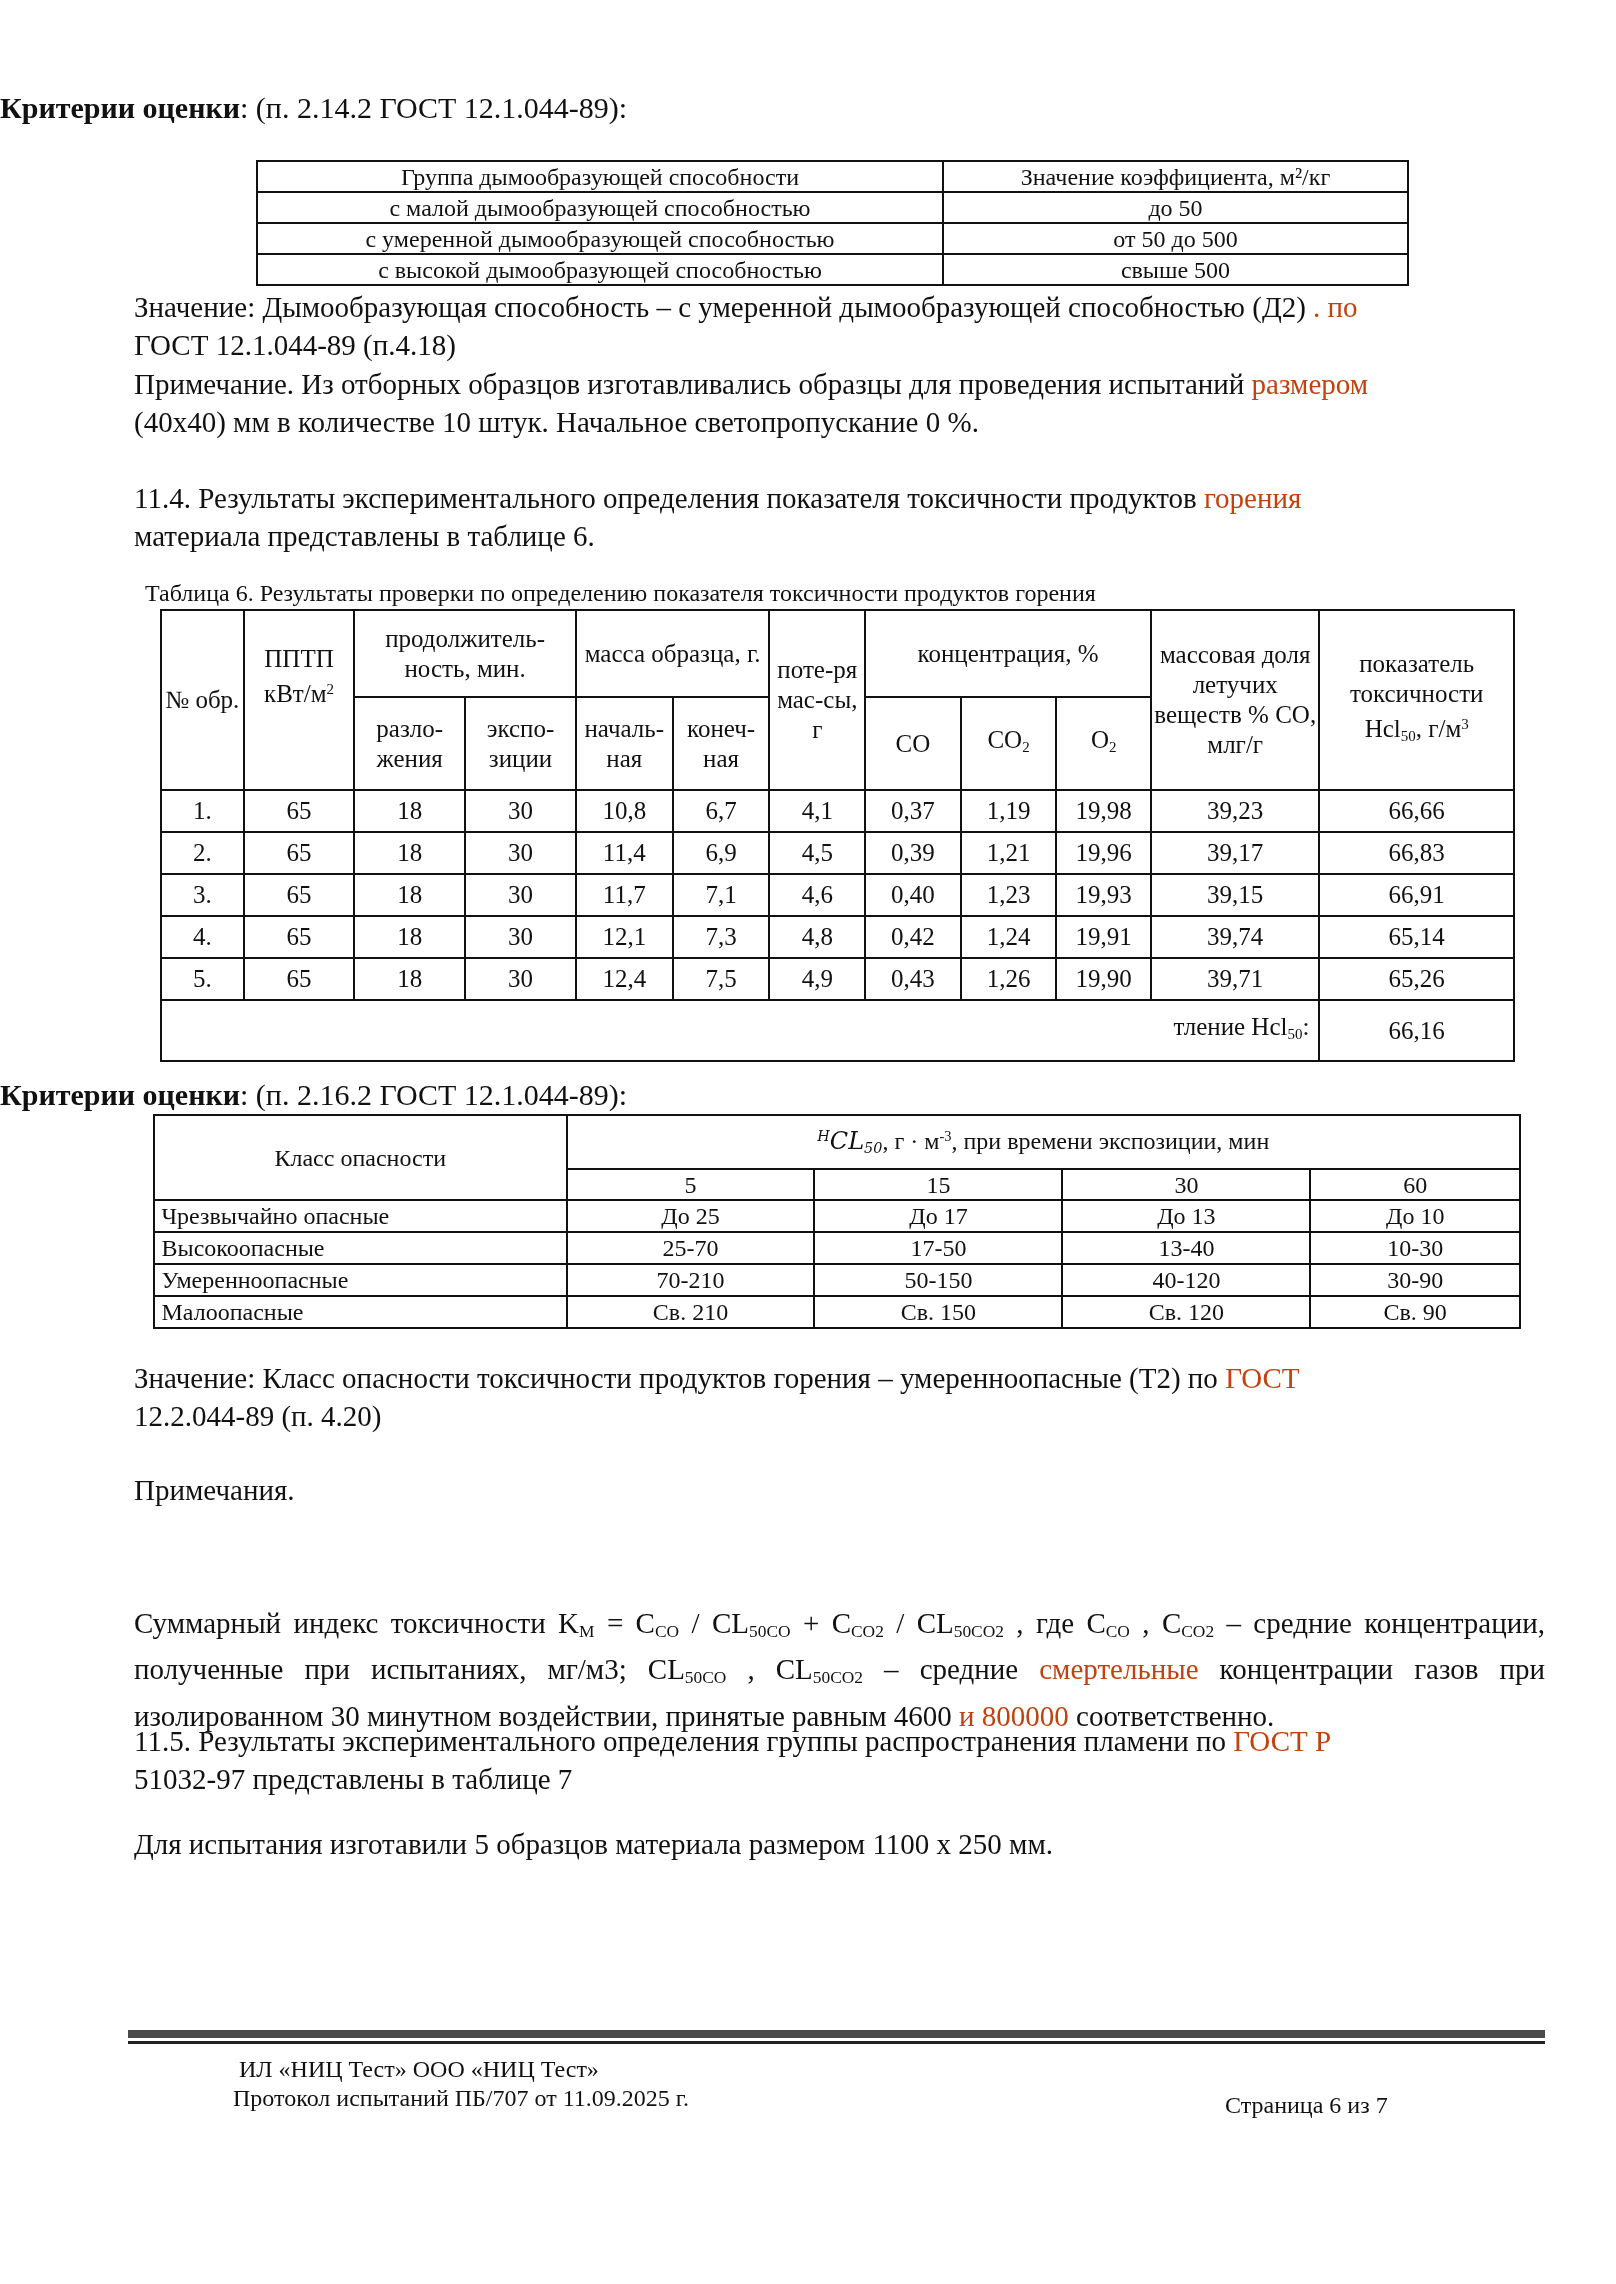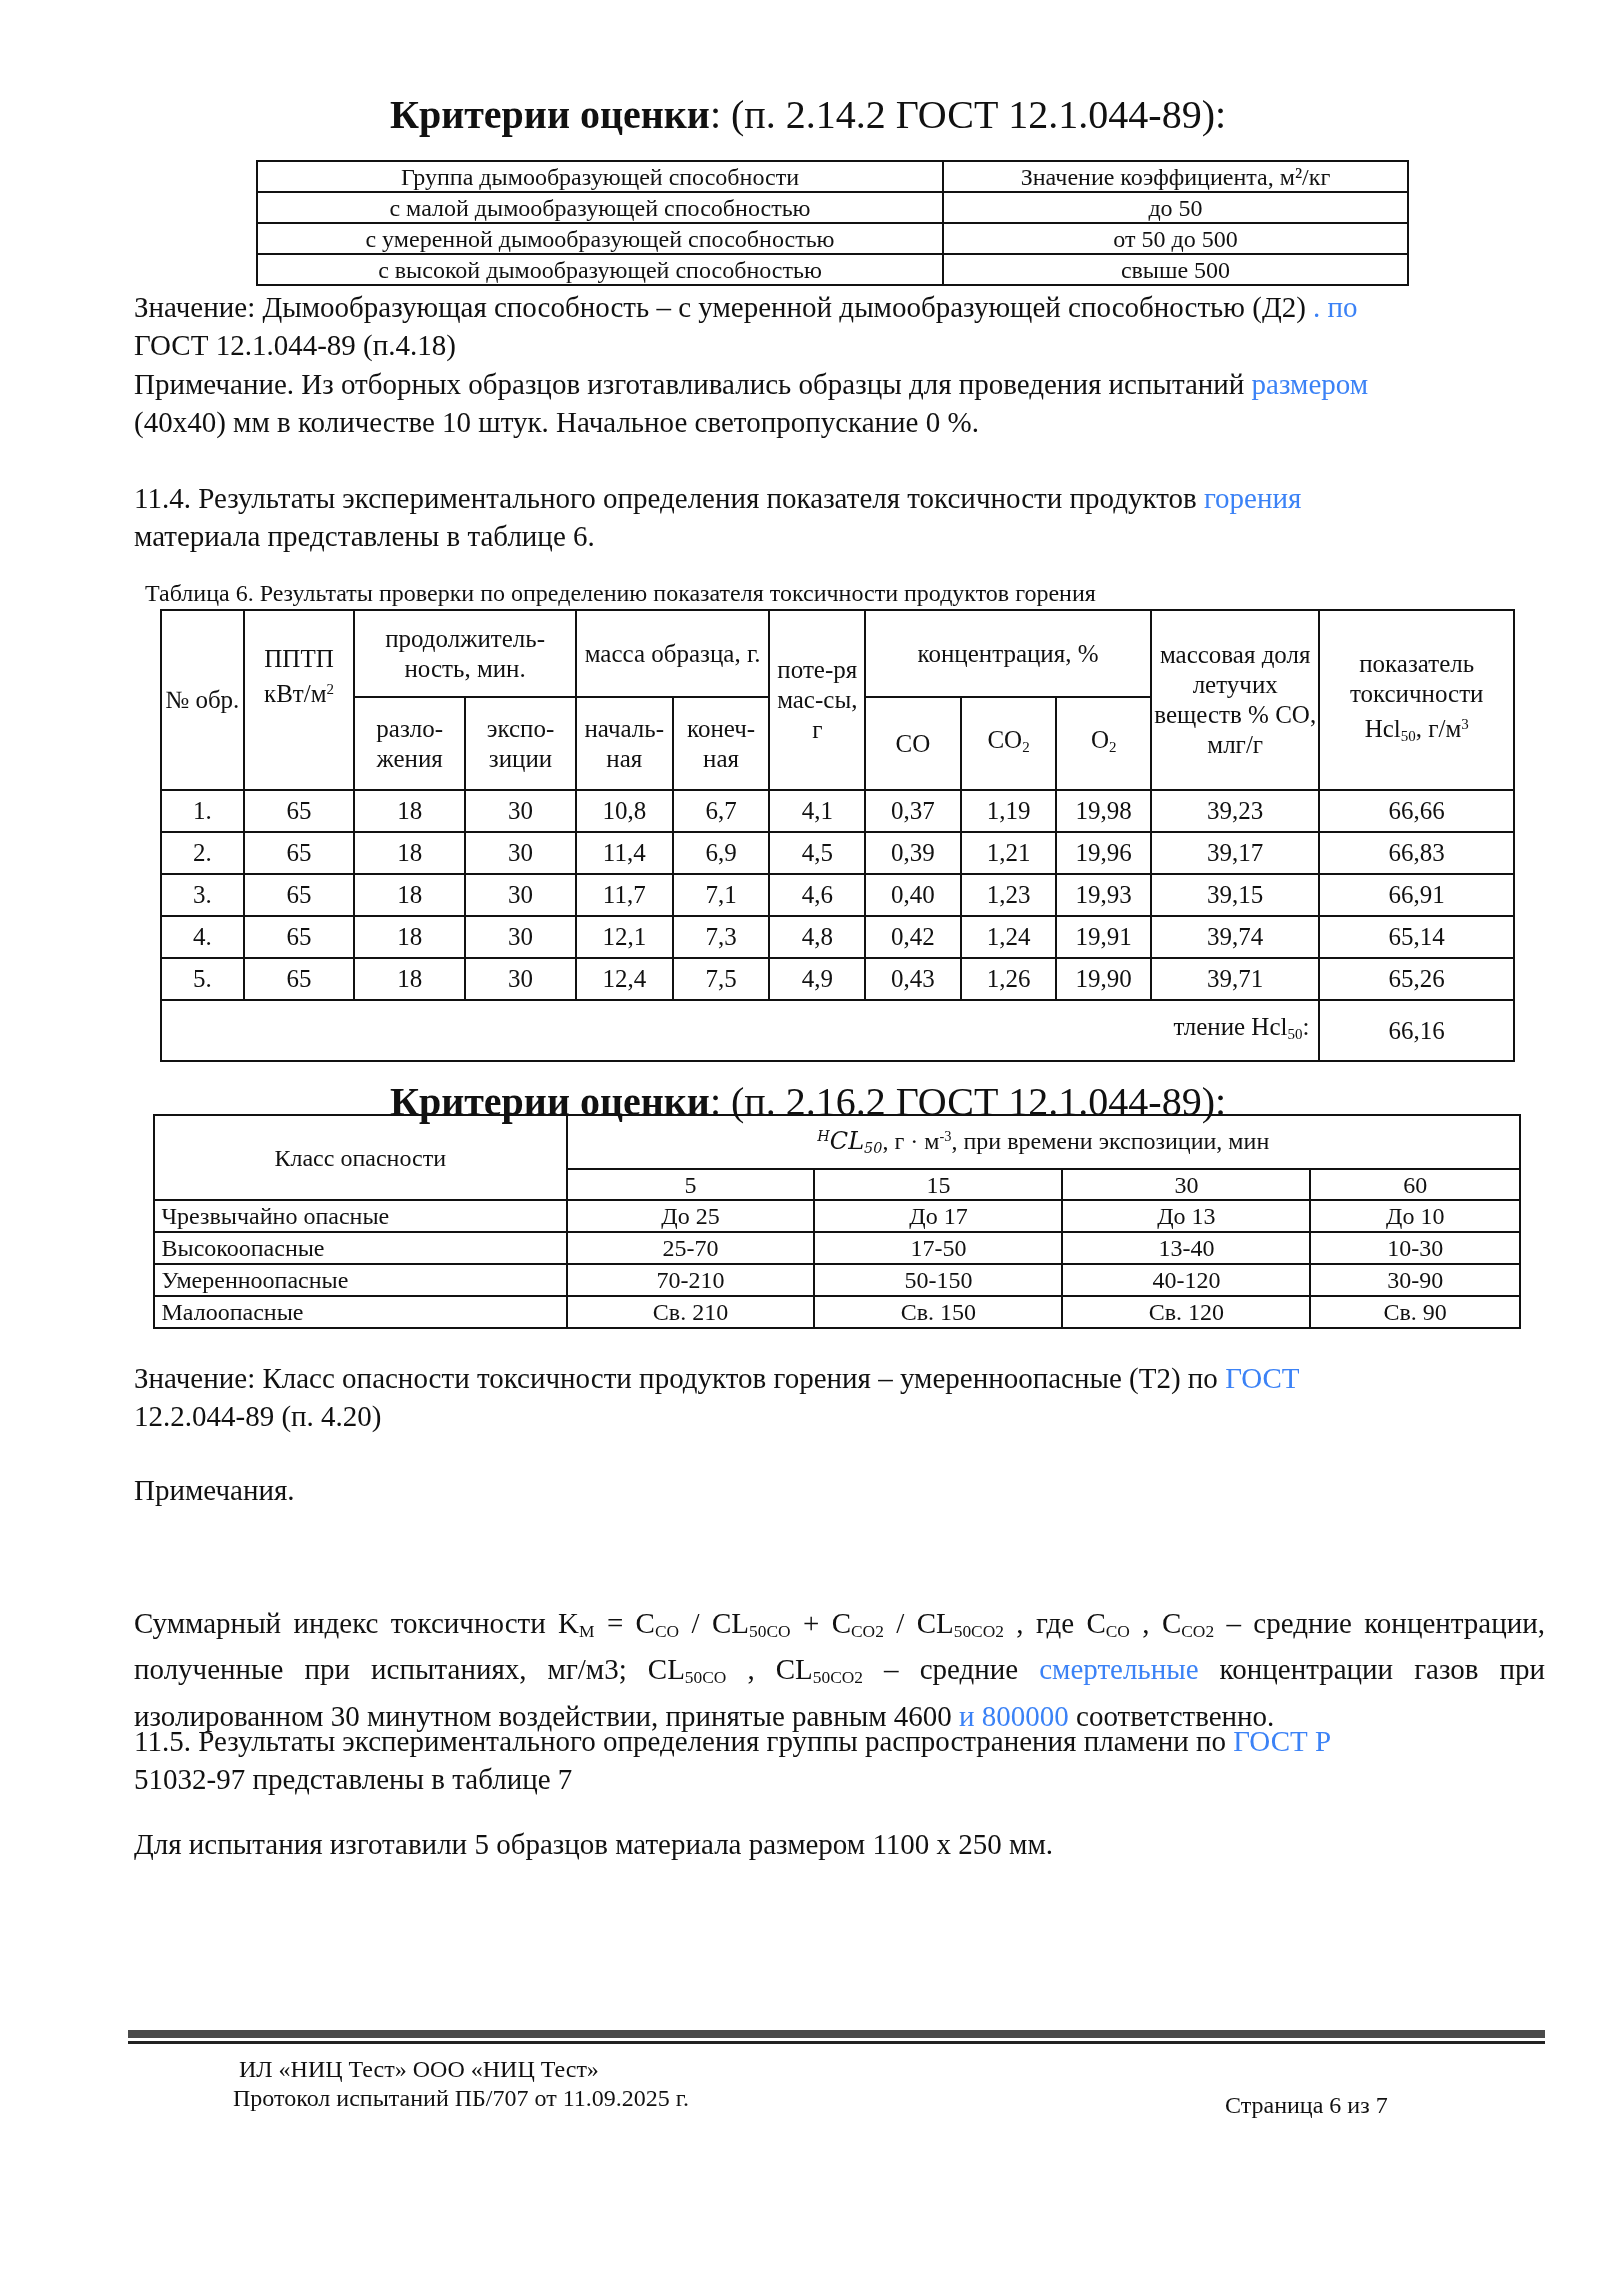--- a/index.html
+++ b/index.html
@@ -2,25 +2,25 @@
 <html style="font-size:10.4px"><head>
 <meta charset="utf-8">
 <style>
   html, body { margin: 0; padding: 0; background: #ffffff; }
   body {
     width: 1616px; height: 2284px; position: relative; overflow: hidden;
     font-family: "Liberation Serif", "DejaVu Serif", serif; color: #111111;
   }
   .abs { position: absolute; }
   .heading {
-    font-size: 40px; text-align: center; left: 0; width: 1616px;
+    font-size: 30px; text-align: left; left: 0; width: 1616px;
   }
   .heading b { font-weight: bold; }
   .para { font-size: 29px; line-height: 38px; left: 134px; width: 1411px; text-align: justify; }
-  .para .faded { color: #3b82f6; }
+  .para .faded { color: #c2410c; }
   table { border-collapse: collapse; }
   td, th { border: 2px solid #111; padding: 0; text-align: center; font-weight: normal; }
 
   
   #t-smoke { left: 256px; top: 160px; width: 1153px; font-size: 24px; }
   #t-smoke td { height: 29px; line-height: 26px; }
   #t-smoke td:first-child { width: 684px; }
 
   
   #t6-caption { left: 145px; top: 580px; font-size: 24px; }

